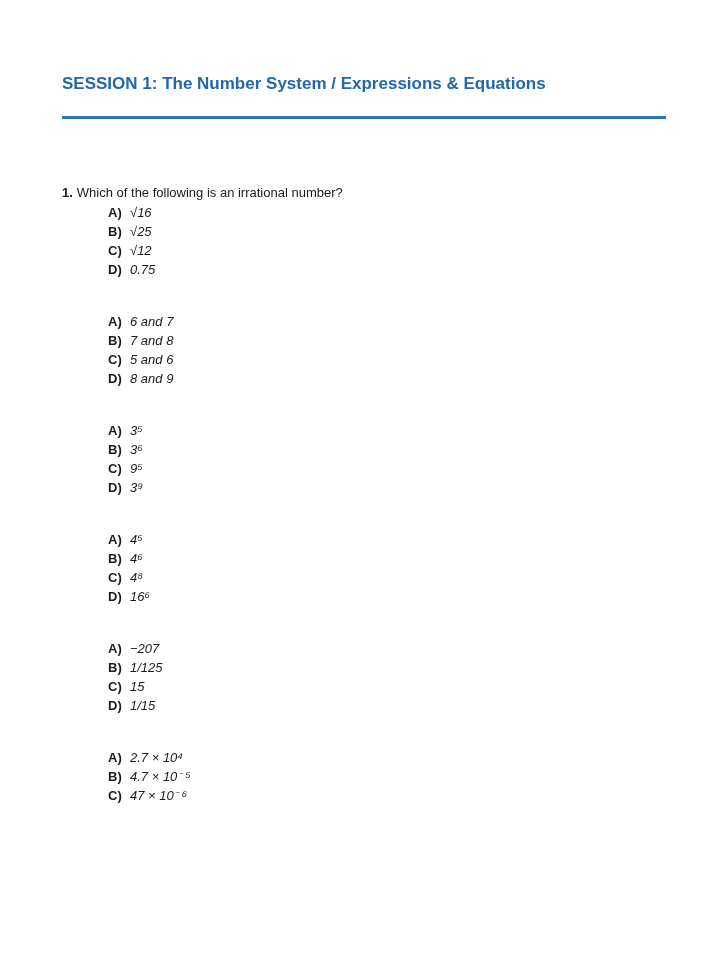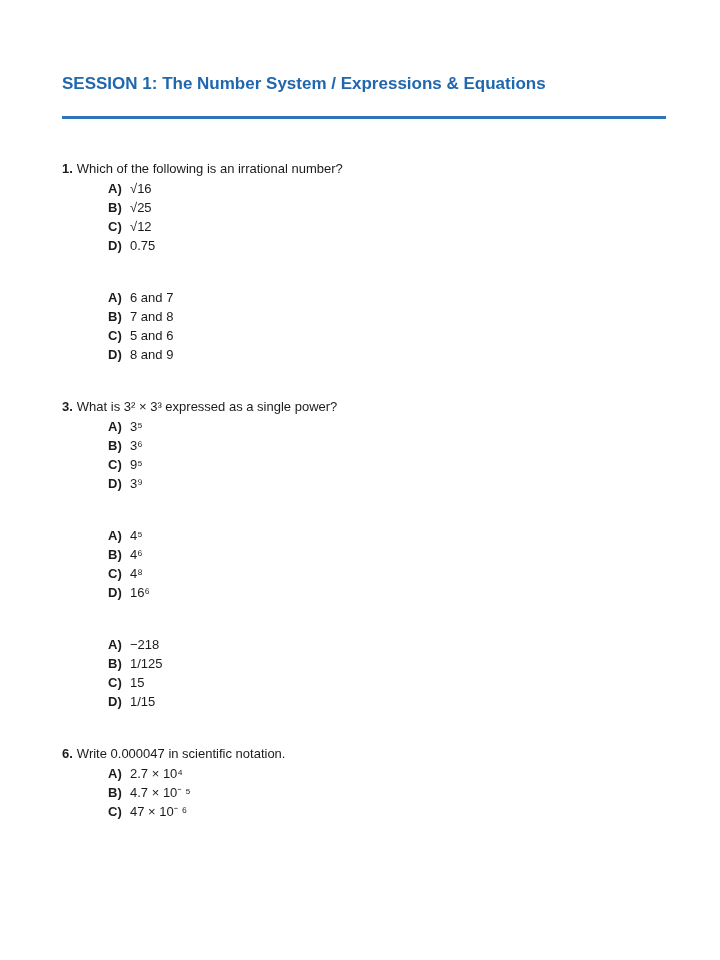--- a/index.html
+++ b/index.html
@@ -32,27 +32,27 @@
     width:604px;
     height:3px;
     background:var(--rule_blue);
   }
   .directions{
     margin:8px 0 0 0;
     font-size:13px;
     line-height:16px;
     font-style:italic;
   }
-  .questions{margin-top:40px;}
+  .questions{margin-top:64px;}
   .q{margin-bottom:33px;font-size:13px;line-height:19px;}
   .q-stem{margin:0 0 1px 0;}
   .q-num{font-weight:bold;margin-right:4px;}
   .opt{display:flex;padding-left:46px;}
   .opt-letter{font-weight:bold;width:22px;flex:0 0 22px;}
-  .opt-value{white-space:pre;}
+  .opt-value{white-space:pre;font-style:italic;}
 </style>
 </head>
 <body>
 
 <div class="page">
 
   <h1 class="title">SESSION 1: The Number System / Expressions &amp; Equations</h1>
 
   <div class="rule"></div>
 
@@ -92,21 +92,20 @@
           <span class="opt-letter">C)</span>
           <span class="opt-value">5 and 6</span>
         </div>
       <div class="opt">
           <span class="opt-letter">D)</span>
           <span class="opt-value">8 and 9</span>
         </div>
     </div>
 
     <div class="q">
-      <p class="q-stem"><b class="q-num">3.</b><span>What is 3² × 3³ expressed as a single power?</span></p>
       <div class="opt">
           <span class="opt-letter">A)</span>
           <span class="opt-value">3⁵</span>
         </div>
       <div class="opt">
           <span class="opt-letter">B)</span>
           <span class="opt-value">3⁶</span>
         </div>
       <div class="opt">
           <span class="opt-letter">C)</span>
@@ -133,38 +132,37 @@
         </div>
       <div class="opt">
           <span class="opt-letter">D)</span>
           <span class="opt-value">16⁶</span>
         </div>
     </div>
 
     <div class="q">
       <div class="opt">
           <span class="opt-letter">A)</span>
-          <span class="opt-value">−218</span>
+          <span class="opt-value">−207</span>
         </div>
       <div class="opt">
           <span class="opt-letter">B)</span>
           <span class="opt-value">1/125</span>
         </div>
       <div class="opt">
           <span class="opt-letter">C)</span>
           <span class="opt-value">15</span>
         </div>
       <div class="opt">
           <span class="opt-letter">D)</span>
           <span class="opt-value">1/15</span>
         </div>
     </div>
 
     <div class="q">
-      <p class="q-stem"><b class="q-num">6.</b><span>Write 0.000047 in scientific notation.</span></p>
       <div class="opt">
           <span class="opt-letter">A)</span>
           <span class="opt-value">2.7 × 10⁴</span>
         </div>
       <div class="opt">
           <span class="opt-letter">B)</span>
           <span class="opt-value">4.7 × 10⁻ ⁵</span>
         </div>
       <div class="opt">
           <span class="opt-letter">C)</span>

